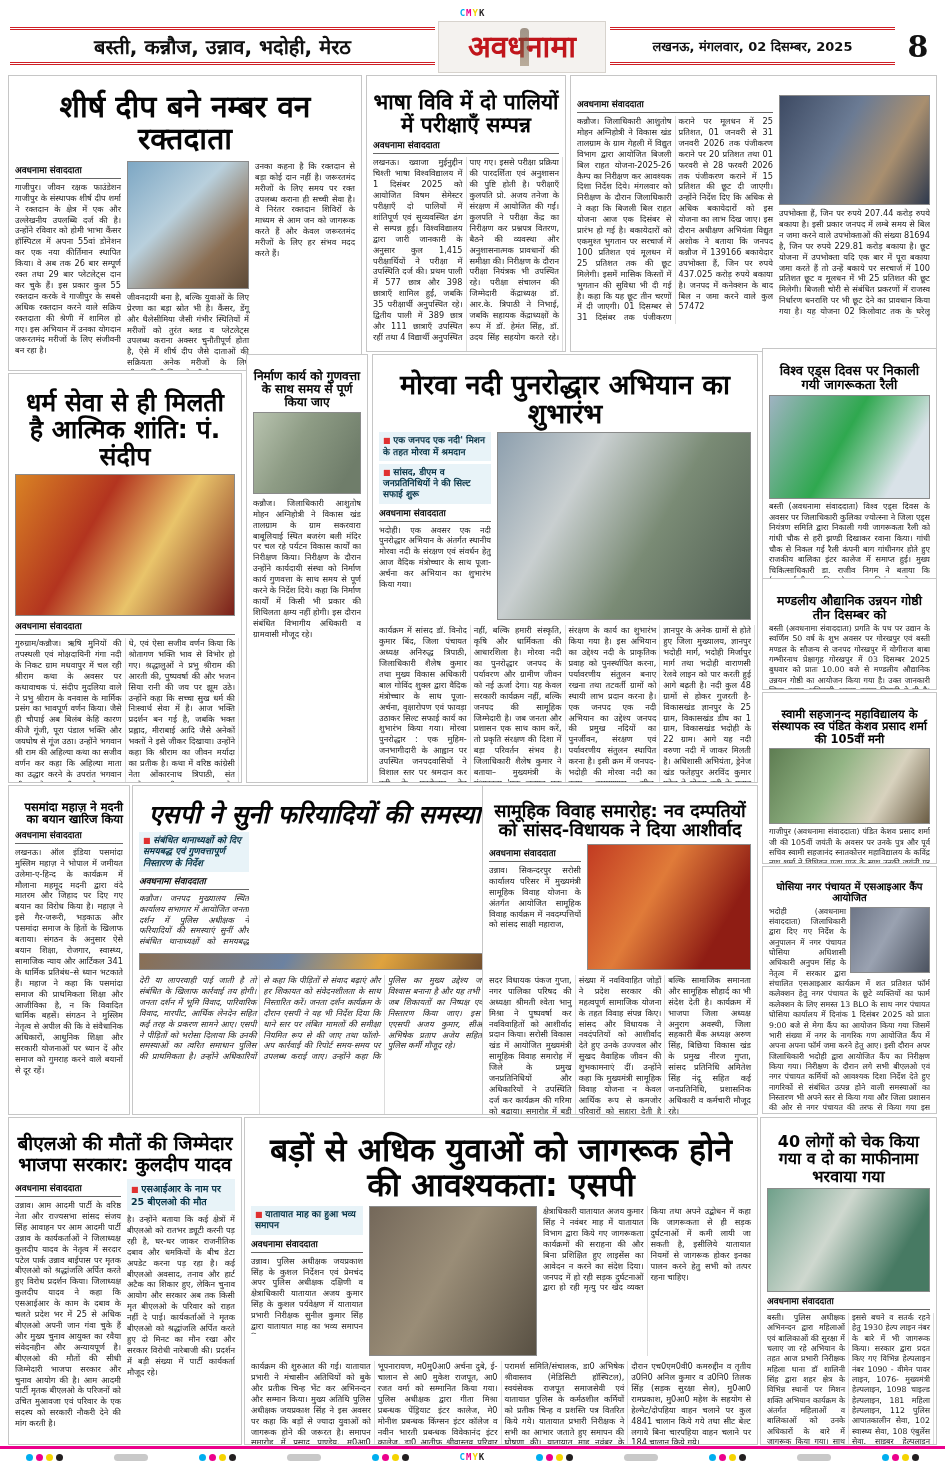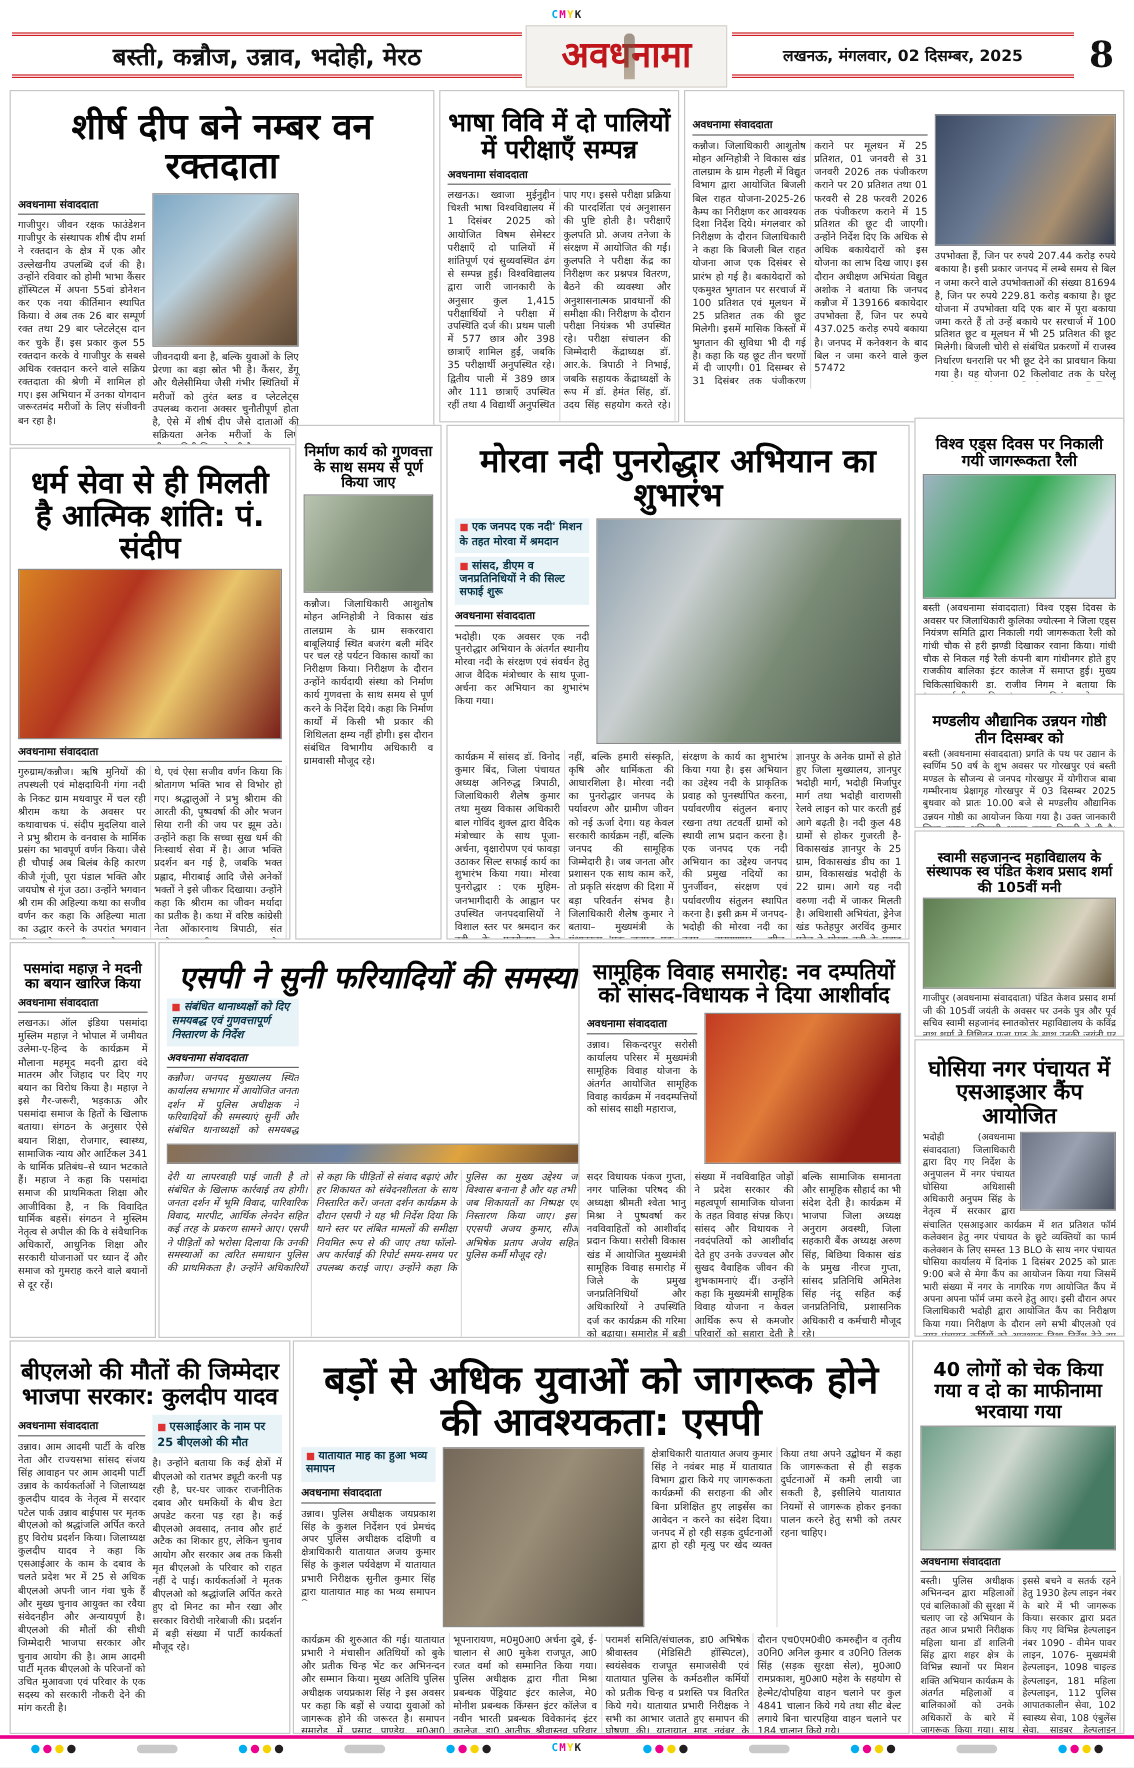--- a/index.html
+++ b/index.html
@@ -83,20 +83,23 @@
     <div class="hl" style="font-size:30px;">शीर्ष दीप बने नम्बर वन रक्तदाता</div>
     <div class="row" style="margin-top:5px;height:238px;">
       <div style="width:106px;">
         <div class="byline">अवधनामा संवाददाता</div>
         <div class="body">गाजीपुर। जीवन रक्षक फाउंडेशन गाजीपुर के संस्थापक शीर्ष दीप शर्मा ने रक्तदान के क्षेत्र में एक और उल्लेखनीय उपलब्धि दर्ज की है। उन्होंने रविवार को होमी भाभा कैंसर हॉस्पिटल में अपना 55वां डोनेशन कर एक नया कीर्तिमान स्थापित किया। वे अब तक 26 बार सम्पूर्ण रक्त तथा 29 बार प्लेटलेट्स दान कर चुके हैं। इस प्रकार कुल 55 रक्तदान करके वे गाजीपुर के सबसे अधिक रक्तदान करने वाले सक्रिय रक्तदाता की श्रेणी में शामिल हो गए। इस अभियान में उनका योगदान जरूरतमंद मरीजों के लिए संजीवनी बन रहा है।</div>
       </div>
       <div style="width:122px;">
         <div class="photo ph-donor" style="width:122px;height:128px;"></div>
         <div class="body" style="margin-top:3px;">जीवनदायी बना है, बल्कि युवाओं के लिए प्रेरणा का बड़ा स्रोत भी है। कैंसर, डेंगू और थैलेसीमिया जैसी गंभीर स्थितियों में मरीजों को तुरंत ब्लड व प्लेटलेट्स उपलब्ध कराना अक्सर चुनौतीपूर्ण होता है, ऐसे में शीर्ष दीप जैसे दाताओं की सक्रियता अनेक मरीजों के लिए जीवनदायिनी सिद्ध हो रही है।</div>
       </div>
+      <div style="flex:1;">
+        <div class="body">उनका कहना है कि रक्तदान से बड़ा कोई दान नहीं है। जरूरतमंद मरीजों के लिए समय पर रक्त उपलब्ध कराना ही सच्ची सेवा है। वे निरंतर रक्तदान शिविरों के माध्यम से आम जन को जागरूक करते हैं और केवल जरूरतमंद मरीजों के लिए हर संभव मदद करते हैं।</div>
+      </div>
     </div>
   </div>
 
   <div class="art" style="left:366px;top:75px;width:200px;height:277px;">
     <div class="hl" style="font-size:21px;">भाषा विवि में दो पालियों में परीक्षाएँ सम्पन्न</div>
     <div class="byline">अवधनामा संवाददाता</div>
     <div class="body cols2" style="height:195px;">लखनऊ। ख्वाजा मुईनुद्दीन चिश्ती भाषा विश्वविद्यालय में 1 दिसंबर 2025 को आयोजित विषम सेमेस्टर परीक्षाएँ दो पालियों में शांतिपूर्ण एवं सुव्यवस्थित ढंग से सम्पन्न हुईं। विश्वविद्यालय द्वारा जारी जानकारी के अनुसार कुल 1,415 परीक्षार्थियों ने परीक्षा में उपस्थिति दर्ज की। प्रथम पाली में 577 छात्र और 398 छात्राएँ शामिल हुईं, जबकि 35 परीक्षार्थी अनुपस्थित रहे। द्वितीय पाली में 389 छात्र और 111 छात्राएँ उपस्थित रहीं तथा 4 विद्यार्थी अनुपस्थित पाए गए। इससे परीक्षा प्रक्रिया की पारदर्शिता एवं अनुशासन की पुष्टि होती है। परीक्षाएँ कुलपति प्रो. अजय तनेजा के संरक्षण में आयोजित की गईं। कुलपति ने परीक्षा केंद्र का निरीक्षण कर प्रश्नपत्र वितरण, बैठने की व्यवस्था और अनुशासनात्मक प्रावधानों की समीक्षा की। निरीक्षण के दौरान परीक्षा नियंत्रक भी उपस्थित रहे। परीक्षा संचालन की जिम्मेदारी केंद्राध्यक्ष डॉ. आर.के. त्रिपाठी ने निभाई, जबकि सहायक केंद्राध्यक्षों के रूप में डॉ. हेमंत सिंह, डॉ. उदय सिंह सहयोग करते रहे। विश्वविद्यालय का सामुदायिक रेडियो एफ.एम. (अनुभव) प्रसारण दल भी सक्रिय रहा, जिससे परीक्षा प्रक्रिया की पारदर्शिता एवं शुचिता बनी रही।</div>
   </div>
 
   <div class="art" style="left:570px;top:75px;width:367px;height:277px;">
@@ -150,29 +153,29 @@
     <div class="body" style="margin-top:3px;height:74px;overflow:hidden;font-size:7.8px;">बस्ती (अवधनामा संवाददाता) प्रगति के पथ पर उद्यान के स्वर्णिम 50 वर्ष के शुभ अवसर पर गोरखपुर एवं बस्ती मण्डल के सौजन्य से जनपद गोरखपुर में योगीराज बाबा गम्भीरनाथ प्रेक्षागृह गोरखपुर में 03 दिसम्बर 2025 बुधवार को प्रातः 10.00 बजे से मण्डलीय औद्यानिक उन्नयन गोष्ठी का आयोजन किया गया है। उक्त जानकारी जिला उद्यान अधिकारी अरूण कुमार त्रिपाठी ने दी है। उन्होंने बताया कि उक्त कार्यक्रम में मा. राज्य मंत्री, स्वतंत्र प्रभार उद्यान, कृषि विपणन, कृषि विदेश व्यापार एवं कृषि निर्यात दिनेश प्रताप सिंह मुख्य अतिथि एवं कार्यक्रम में अध्यक्ष अपर मुख्य सचिव बी. एल. मीणा (उद्यान एवं खाद्य प्रसंस्करण विभाग, उ.प्र. शासन) प्रतिभाग करेंगे।</div>
   </div>
 
   <div class="art" style="left:762px;top:692px;width:175px;height:172px;">
     <div class="hl" style="font-size:11.5px;">स्वामी सहजानन्द महाविद्यालय के संस्थापक स्व पंडित केशव प्रसाद शर्मा की 105वीं मनी</div>
     <div class="photo ph-swami" style="width:100%;height:76px;margin-top:3px;"></div>
     <div class="body" style="margin-top:3px;height:48px;overflow:hidden;font-size:7.8px;">गाजीपुर (अवधनामा संवाददाता) पंडित केशव प्रसाद शर्मा जी की 105वीं जयंती के अवसर पर उनके पुत्र और पूर्व सचिव स्वामी सहजानंद स्नातकोत्तर महाविद्यालय के कविंद्र नाथ शर्मा ने विधिवत पूजा पाठ के साथ उनकी जयंती पर महाविद्यालय को मिष्ठान आदि वितरण कर जयंती मनाई। उक्त अवसर पर महाविद्यालय के प्राचार्य के साथ मैनेजमेंट कमेटी के सभी सदस्यगण, प्राध्यापक गण महाविद्यालय के सभी कर्मचारी मौजूद रहे।</div>
   </div>
 
   <div class="art" style="left:762px;top:866px;width:175px;height:248px;">
-    <div class="hl" style="font-size:18px;">घोसिया नगर पंचायत में एसआइआर कैंप आयोजित</div>
+    <div class="hl" style="font-size:10px;">घोसिया नगर पंचायत में एसआइआर कैंप आयोजित</div>
     <div style="margin-top:3px;height:212px;overflow:hidden;">
       <div class="photo ph-ghosia" style="float:right;width:80px;height:66px;margin:0 0 3px 4px;"></div>
       <div class="body" style="font-size:7.8px;">भदोही (अवधनामा संवाददाता) जिलाधिकारी द्वारा दिए गए निर्देश के अनुपालन में नगर पंचायत घोसिया अधिशासी अधिकारी अनुपम सिंह के नेतृत्व में सरकार द्वारा संचालित एसआइआर कार्यक्रम में शत प्रतिशत फॉर्म कलेक्शन हेतु नगर पंचायत के छूटे व्यक्तियों का फार्म कलेक्शन के लिए समस्त 13 BLO के साथ नगर पंचायत घोसिया कार्यालय में दिनांक 1 दिसंबर 2025 को प्रातः 9:00 बजे से मेगा कैंप का आयोजन किया गया जिसमें भारी संख्या में नगर के नागरिक गण आयोजित कैंप में अपना अपना फॉर्म जमा करने हेतु आए। इसी दौरान अपर जिलाधिकारी भदोही द्वारा आयोजित कैंप का निरीक्षण किया गया। निरीक्षण के दौरान लगे सभी बीएलओ एवं नगर पंचायत कर्मियों को आवश्यक दिशा निर्देश देते हुए नागरिकों से संबंधित उत्पन्न होने वाली समस्याओं का निस्तारण भी अपने स्तर से किया गया और जिला प्रशासन की ओर से नगर पंचायत की तरफ से किया गया इस प्रयास का धन्यवाद दिया गया और सब प्रतिशत कार्य में सहयोग हेतु सभी सम्मानित सभासदगण एवं अधिकारी उपस्थित रहे।</div>
     </div>
   </div>
 
   <div class="art" style="left:8px;top:785px;width:122px;height:330px;">
-    <div class="hl" style="font-size:11.5px;">पसमांदा महाज़ ने मदनी का बयान खारिज किया</div>
+    <div class="hl" style="font-size:11.5px;text-align:right;">पसमांदा महाज़ ने मदनी का बयान खारिज किया</div>
     <div class="byline">अवधनामा संवाददाता</div>
     <div class="body" style="height:262px;overflow:hidden;">लखनऊ। ऑल इंडिया पसमांदा मुस्लिम महाज़ ने भोपाल में जमीयत उलेमा-ए-हिन्द के कार्यक्रम में मौलाना महमूद मदनी द्वारा वंदे मातरम और जिहाद पर दिए गए बयान का विरोध किया है। महाज़ ने इसे गैर-जरूरी, भड़काऊ और पसमांदा समाज के हितों के खिलाफ बताया। संगठन के अनुसार ऐसे बयान शिक्षा, रोजगार, स्वास्थ्य, सामाजिक न्याय और आर्टिकल 341 के धार्मिक प्रतिबंध–से ध्यान भटकाते हैं। महाज ने कहा कि पसमांदा समाज की प्राथमिकता शिक्षा और आजीविका है, न कि विवादित धार्मिक बहसें। संगठन ने मुस्लिम नेतृत्व से अपील की कि वे संवैधानिक अधिकारों, आधुनिक शिक्षा और सरकारी योजनाओं पर ध्यान दें और समाज को गुमराह करने वाले बयानों से दूर रहें।</div>
   </div>
 
   <div class="art" style="left:132px;top:785px;width:380px;height:330px;font-style:italic;">
     <div class="hl" style="font-size:25px;">एसपी ने सुनी फरियादियों की समस्यायें</div>
     <div class="row" style="margin-top:4px;height:138px;flex-direction:column;">
       <div style="width:110px;">
         <div class="kicker">संबंधित थानाध्यक्षों को दिए समयबद्ध एवं गुणवत्तापूर्ण निस्तारण के निर्देश</div>
         <div class="byline">अवधनामा संवाददाता</div>

